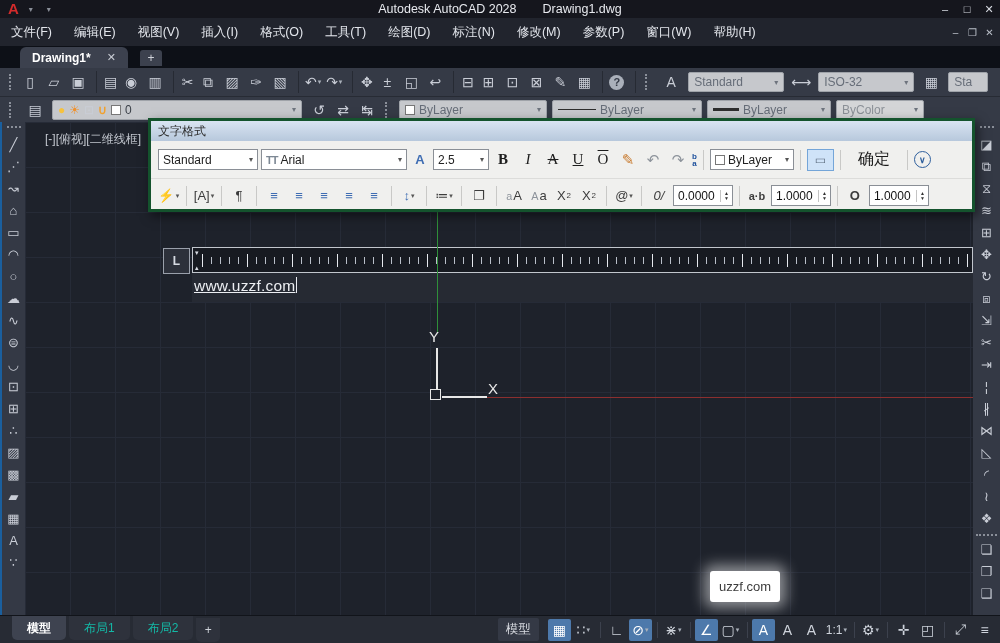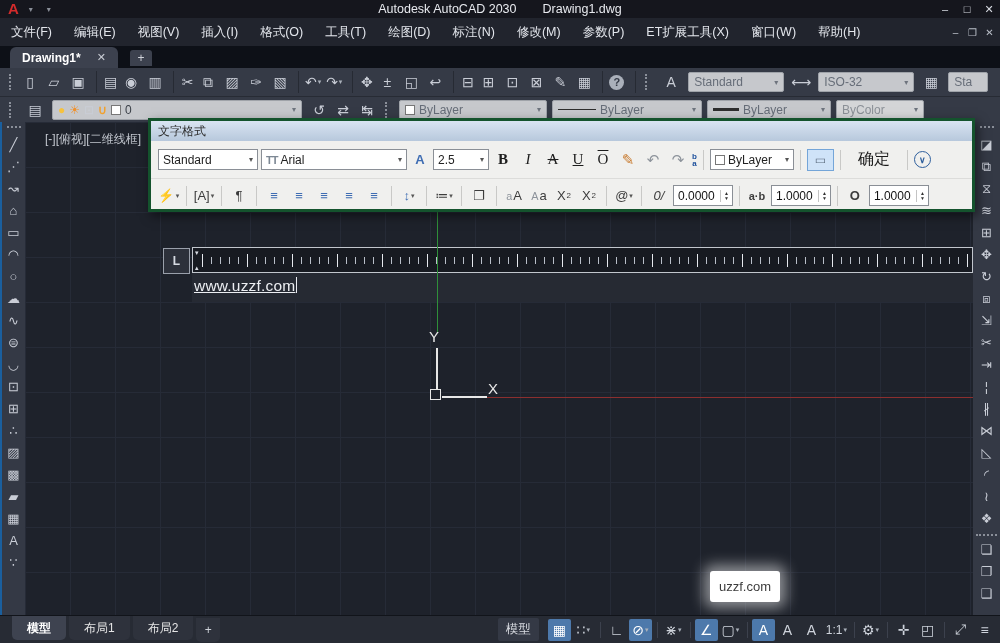--- a/index.html
+++ b/index.html
@@ -19,21 +19,21 @@
   
   .menubar{position:absolute;top:18px;left:0;right:0;height:28px;background:#21242d;
     display:flex;align-items:center;color:#e3e6ec;font-size:12.5px;}
   .menu-item{padding:0 11px;line-height:28px;white-space:nowrap;}
   .doc-controls{margin-left:auto;display:flex;margin-right:2px;}
   .dc{width:17px;text-align:center;color:#b9bec7;font-size:10px;}
 
   
   .tabbar{position:absolute;top:46px;left:0;right:0;height:22px;background:#0d1017;
     display:flex;align-items:flex-end;}
-  .ftab{margin-left:10px;height:21px;background:#3c414e;color:#fff;font-weight:bold;
+  .ftab{margin-left:20px;height:21px;background:#3c414e;color:#fff;font-weight:bold;
     font-size:12px;padding:0 12px;border-radius:6px 6px 0 0;display:flex;align-items:center;gap:16px;}
   .ftab .x{font-weight:normal;color:#c9cdd5;font-size:11px;}
   .addtab{margin-left:12px;margin-bottom:2px;height:16px;width:22px;background:#3c414e;
     border-radius:3px 3px 0 0;color:#cfd3da;display:flex;align-items:center;justify-content:center;font-size:12px;}
 
   
   .toolbar1{position:absolute;top:68px;left:0;right:0;height:29px;background:#353a46;
     border-bottom:1px solid #272b34;display:flex;align-items:center;padding-left:8px;overflow:hidden;}
   .toolbar2{position:absolute;top:97px;left:0;right:0;height:25px;background:#353a46;
     display:flex;align-items:center;padding-left:8px;gap:5px;overflow:hidden;}
@@ -124,21 +124,21 @@
   .red-axis{position:absolute;left:460px;top:275px;right:0;height:1px;background:#8c2f2f;}
   .ucs-x{position:absolute;left:463px;top:258px;color:#e8e8e8;font-size:15px;font-weight:300;z-index:3;}
   .watermark{position:absolute;left:685px;top:449px;width:70px;height:31px;background:#fff;
     border-radius:3px;box-shadow:0 0 14px 6px rgba(255,255,255,.5);color:#3c3c3c;font-size:13px;
     display:flex;align-items:center;justify-content:center;z-index:4;}
 
   
   .statusbar{position:absolute;bottom:0;left:0;right:0;height:28px;background:#272b34;
     border-top:1px solid #11141a;display:flex;align-items:center;font-size:12px;}
   .ltabs{display:flex;align-items:stretch;height:100%;margin-left:12px;}
-  .ltab{padding:0 15px;display:flex;align-items:center;color:#e5e5e5;background:#2e323c;
+  .ltab{padding:0 15px;display:flex;align-items:center;color:#14b8a6;background:#2e323c;
     margin-right:3px;border-radius:0 0 5px 5px;height:24px;}
   .ltab.active{background:#3e4350;color:#fff;font-weight:bold;}
   .addltab{width:24px;height:24px;display:flex;align-items:center;justify-content:center;
     color:#cfd3da;background:#2e323c;border-radius:0 0 5px 5px;}
   .sb-right{margin-left:auto;display:flex;align-items:center;margin-right:4px;gap:1px;}
   .model-btn{padding:3px 8px;background:#343945;color:#d9dce2;border-radius:2px;margin-right:8px;font-size:12.5px;}
   .sbi{min-width:23px;height:22px;display:flex;align-items:center;justify-content:center;
     color:#ced3db;font-size:14px;border-radius:2px;padding:0 2px;position:relative;}
   .sbi.active{background:#4d79ab;color:#fff;}
   .sbi.txt{font-size:12px;}
@@ -146,41 +146,40 @@
   .sbi.grpstart::before{content:"";position:absolute;left:-5px;top:3px;bottom:3px;width:1px;background:#3c414d;}
 </style>
 </head>
 <body>
 
 <div class="titlebar">
   <span class="logo">A</span>
   <span class="tb-caret">▾</span>
   <span class="tb-caret">▾</span>
   <span class="title-center">
-    <span>Autodesk AutoCAD 2030</span><span class="fn">Drawing1.dwg</span>
+    <span>Autodesk AutoCAD 2028</span><span class="fn">Drawing1.dwg</span>
   </span>
   <span class="win-controls">
     <span class="wc">–</span>
     <span class="wc">□</span>
     <span class="wc">✕</span>
   </span>
 </div>
 
 <div class="menubar">
   <span class="menu-item">文件(F)</span>
     <span class="menu-item">编辑(E)</span>
     <span class="menu-item">视图(V)</span>
     <span class="menu-item">插入(I)</span>
     <span class="menu-item">格式(O)</span>
     <span class="menu-item">工具(T)</span>
     <span class="menu-item">绘图(D)</span>
     <span class="menu-item">标注(N)</span>
     <span class="menu-item">修改(M)</span>
     <span class="menu-item">参数(P)</span>
-    <span class="menu-item">ET扩展工具(X)</span>
     <span class="menu-item">窗口(W)</span>
     <span class="menu-item">帮助(H)</span>
   <span class="doc-controls">
     <span class="dc">–</span>
     <span class="dc">❐</span>
     <span class="dc">✕</span>
   </span>
 </div>
 
 <div class="tabbar">

